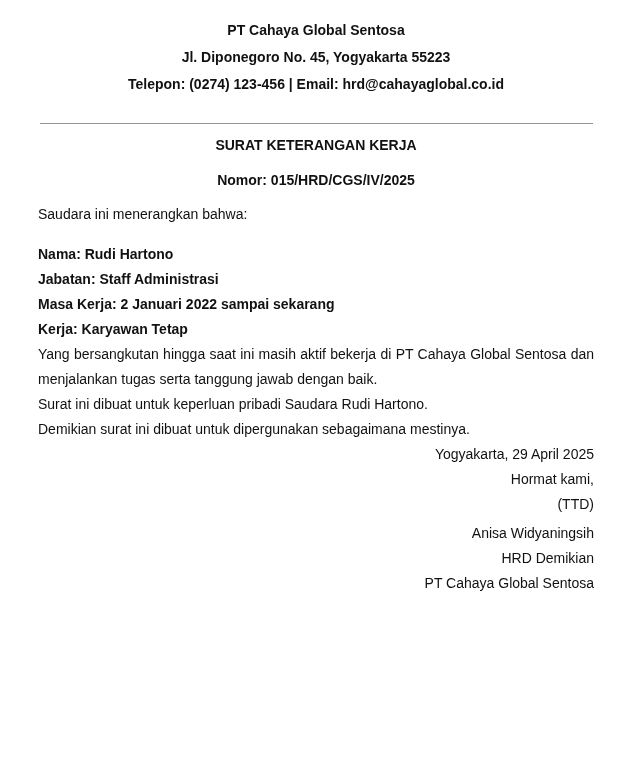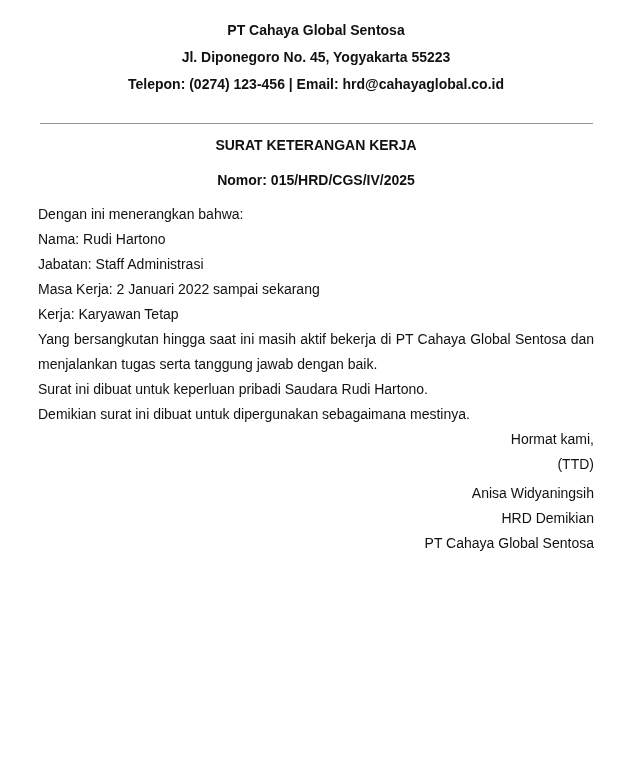--- a/index.html
+++ b/index.html
@@ -36,21 +36,21 @@
     margin: 8px;
     font-weight: 700;
     text-align: center;
     line-height: 27px;
   }
   .doc-title { margin-top: 2px; }
   .doc-number { margin-top: 11px; }
   
   .body p { margin: 0; line-height: 25px; }
   .intro { margin-top: 53px; }
-  .details { line-height: 25px; }
+  .details { margin-top: 15px; line-height: 25px; font-weight: bold; }
   .para { margin-top: 15px; }
   .justify { text-align: justify; }
   .closing-statement { margin-top: 12px; }
   
   .closing { text-align: right; }
   .closing p { margin: 0; line-height: 25px; }
   .place-date { margin-top: 54px; }
   .salutation { margin-top: 15px; }
   .signature-placeholder { margin-top: 15px; }
   .signature-block { margin-top: 4px; line-height: 25px; }
@@ -67,35 +67,36 @@
   </div>
 
   <hr class="divider">
 
   <div class="title-block">
     <p class="doc-title">SURAT KETERANGAN KERJA</p>
     <p class="doc-number">Nomor: 015/HRD/CGS/IV/2025</p>
   </div>
 
   <div class="body">
-    <p class="intro">Dengan ini menerangkan bahwa:</p>
+    <p class="intro">Saudara ini menerangkan bahwa:</p>
 
     <div class="details">
       <div>Nama: Rudi Hartono</div>
       <div>Jabatan: Staff Administrasi</div>
       <div>Masa Kerja: 2 Januari 2022 sampai sekarang</div>
       <div>Kerja: Karyawan Tetap</div>
     </div>
 
     <p class="para justify">Yang bersangkutan hingga saat ini masih aktif bekerja di PT Cahaya Global Sentosa dan menjalankan tugas serta tanggung jawab dengan baik.</p>
     <p class="para">Surat ini dibuat untuk keperluan pribadi Saudara Rudi Hartono.</p>
     <p class="para closing-statement">Demikian surat ini dibuat untuk dipergunakan sebagaimana mestinya.</p>
   </div>
 
   <div class="closing">
+    <p class="place-date">Yogyakarta, 29 April 2025</p>
     <p class="salutation">Hormat kami,</p>
     <p class="signature-placeholder">(TTD)</p>
     <div class="signature-block">
       <div>Anisa Widyaningsih</div>
       <div>HRD Demikian</div>
       <div>PT Cahaya Global Sentosa</div>
     </div>
   </div>
 
 </div>

